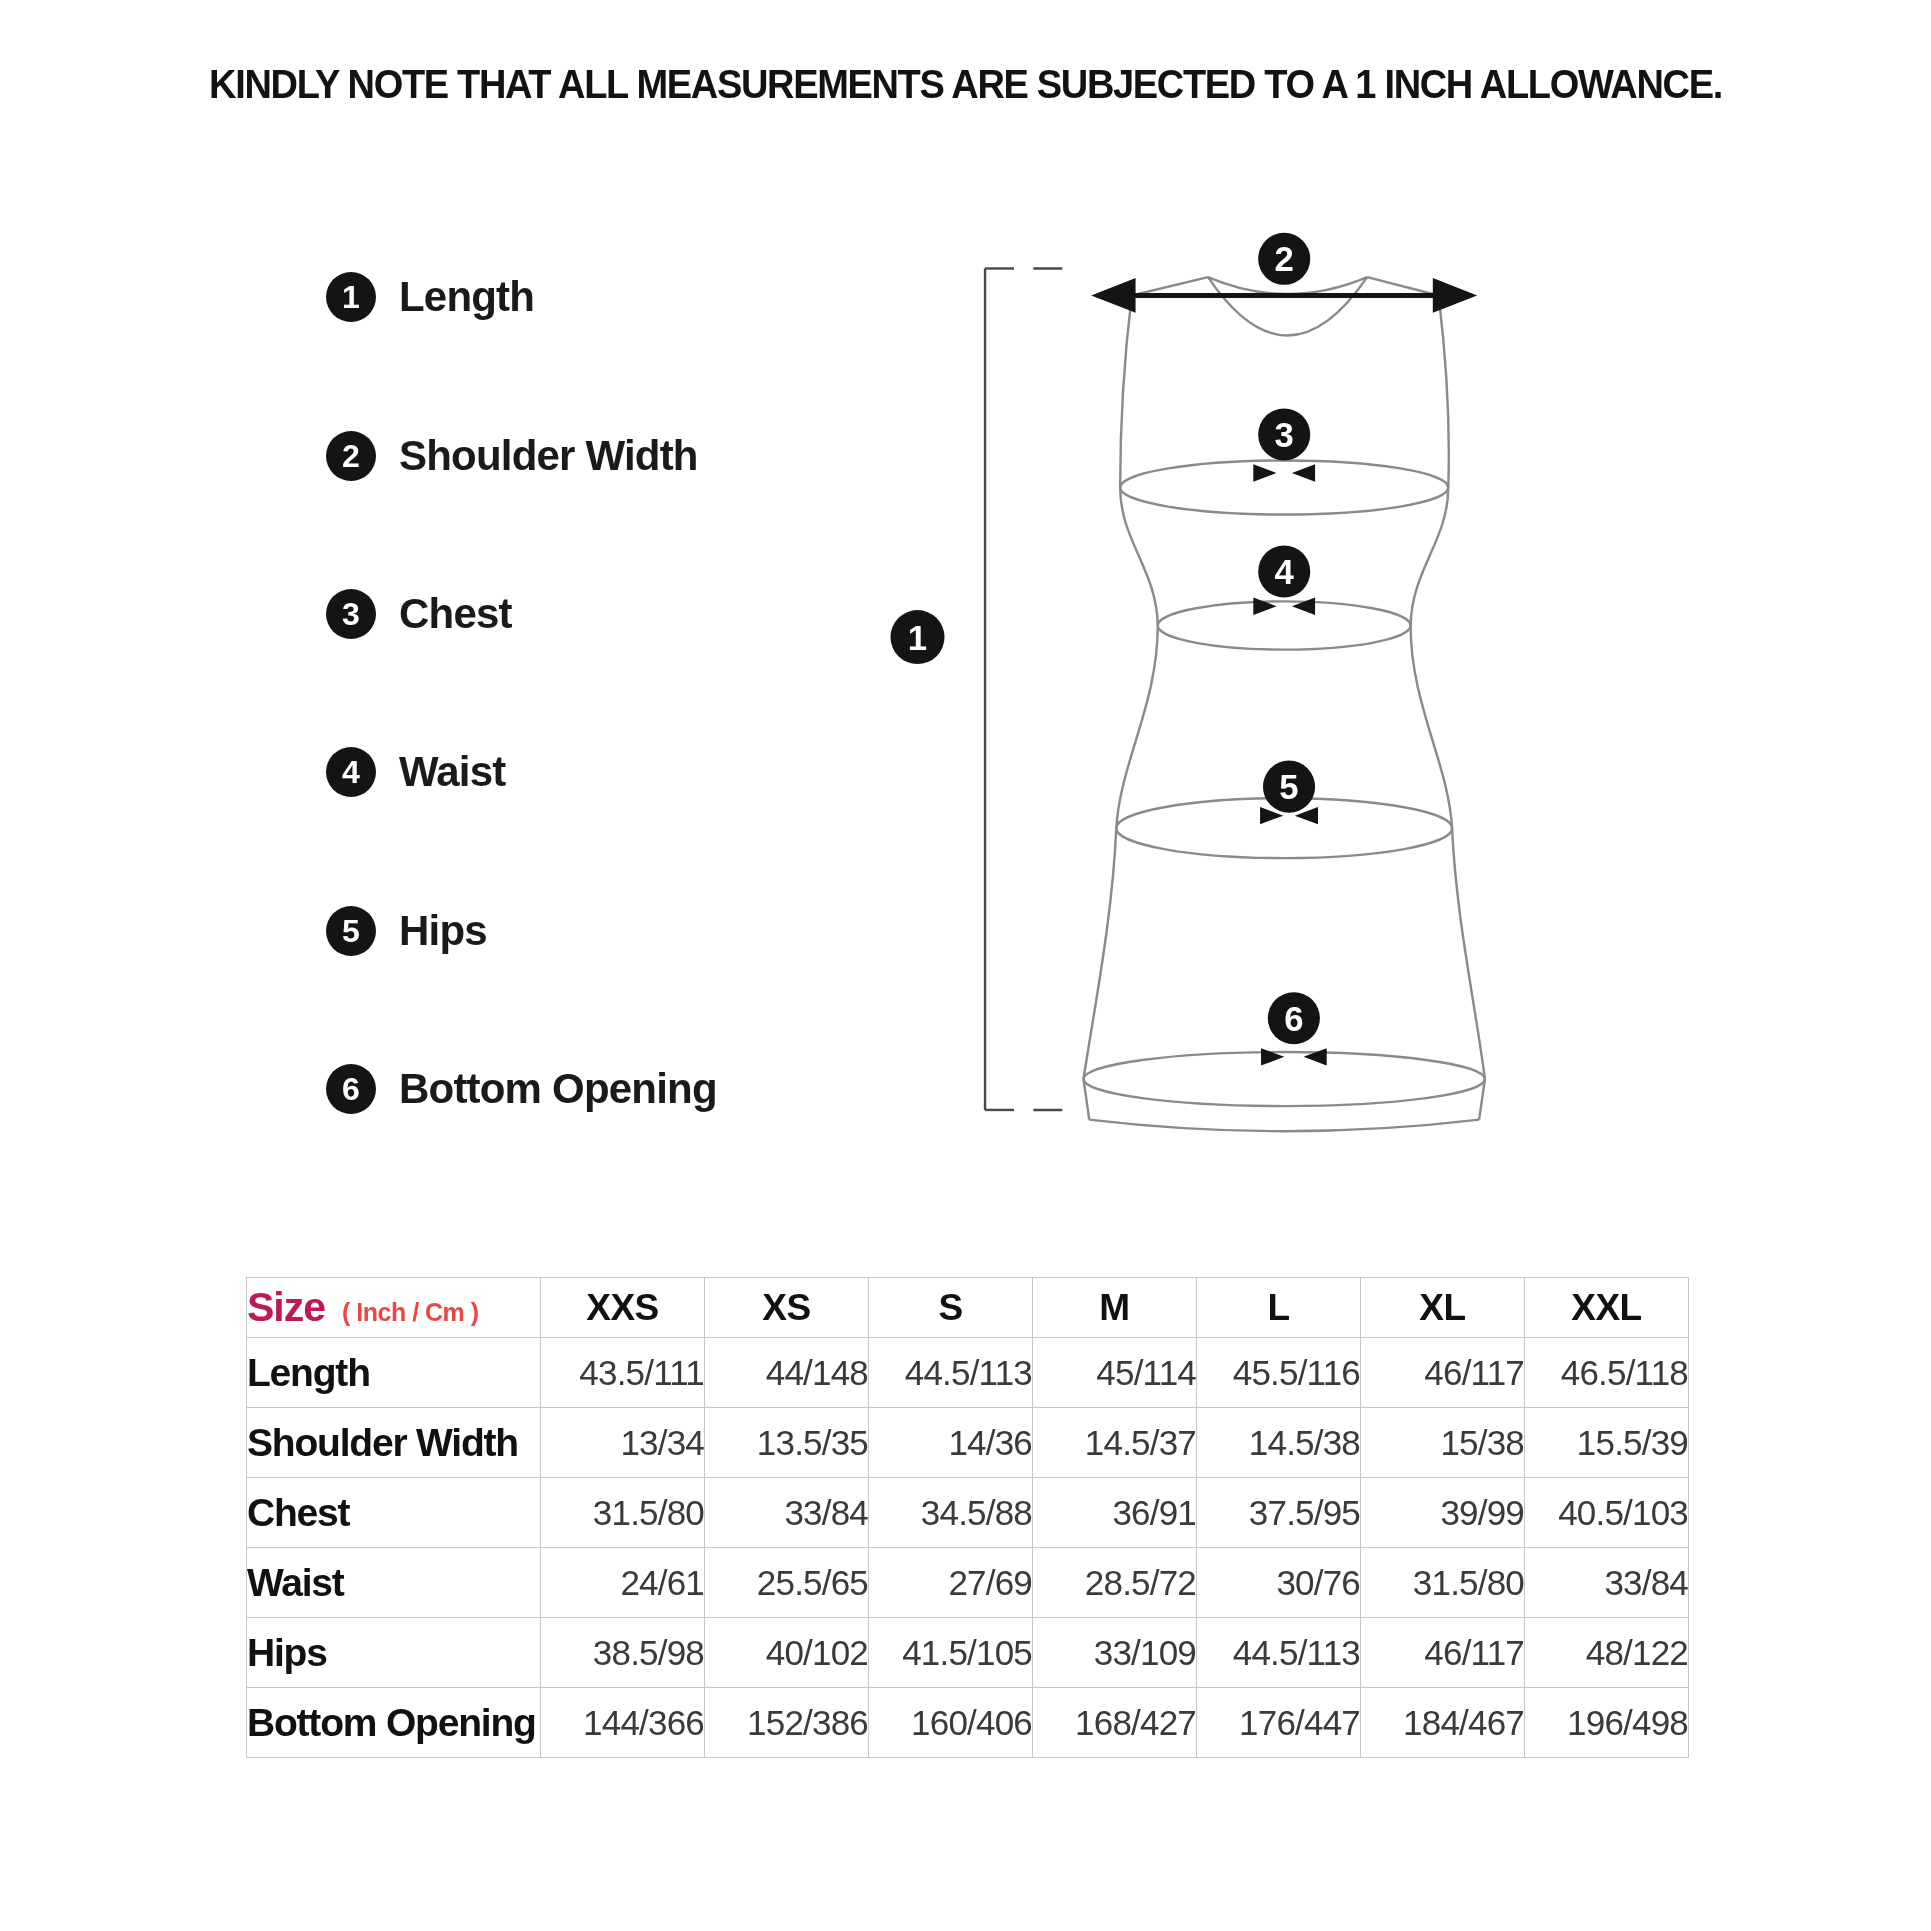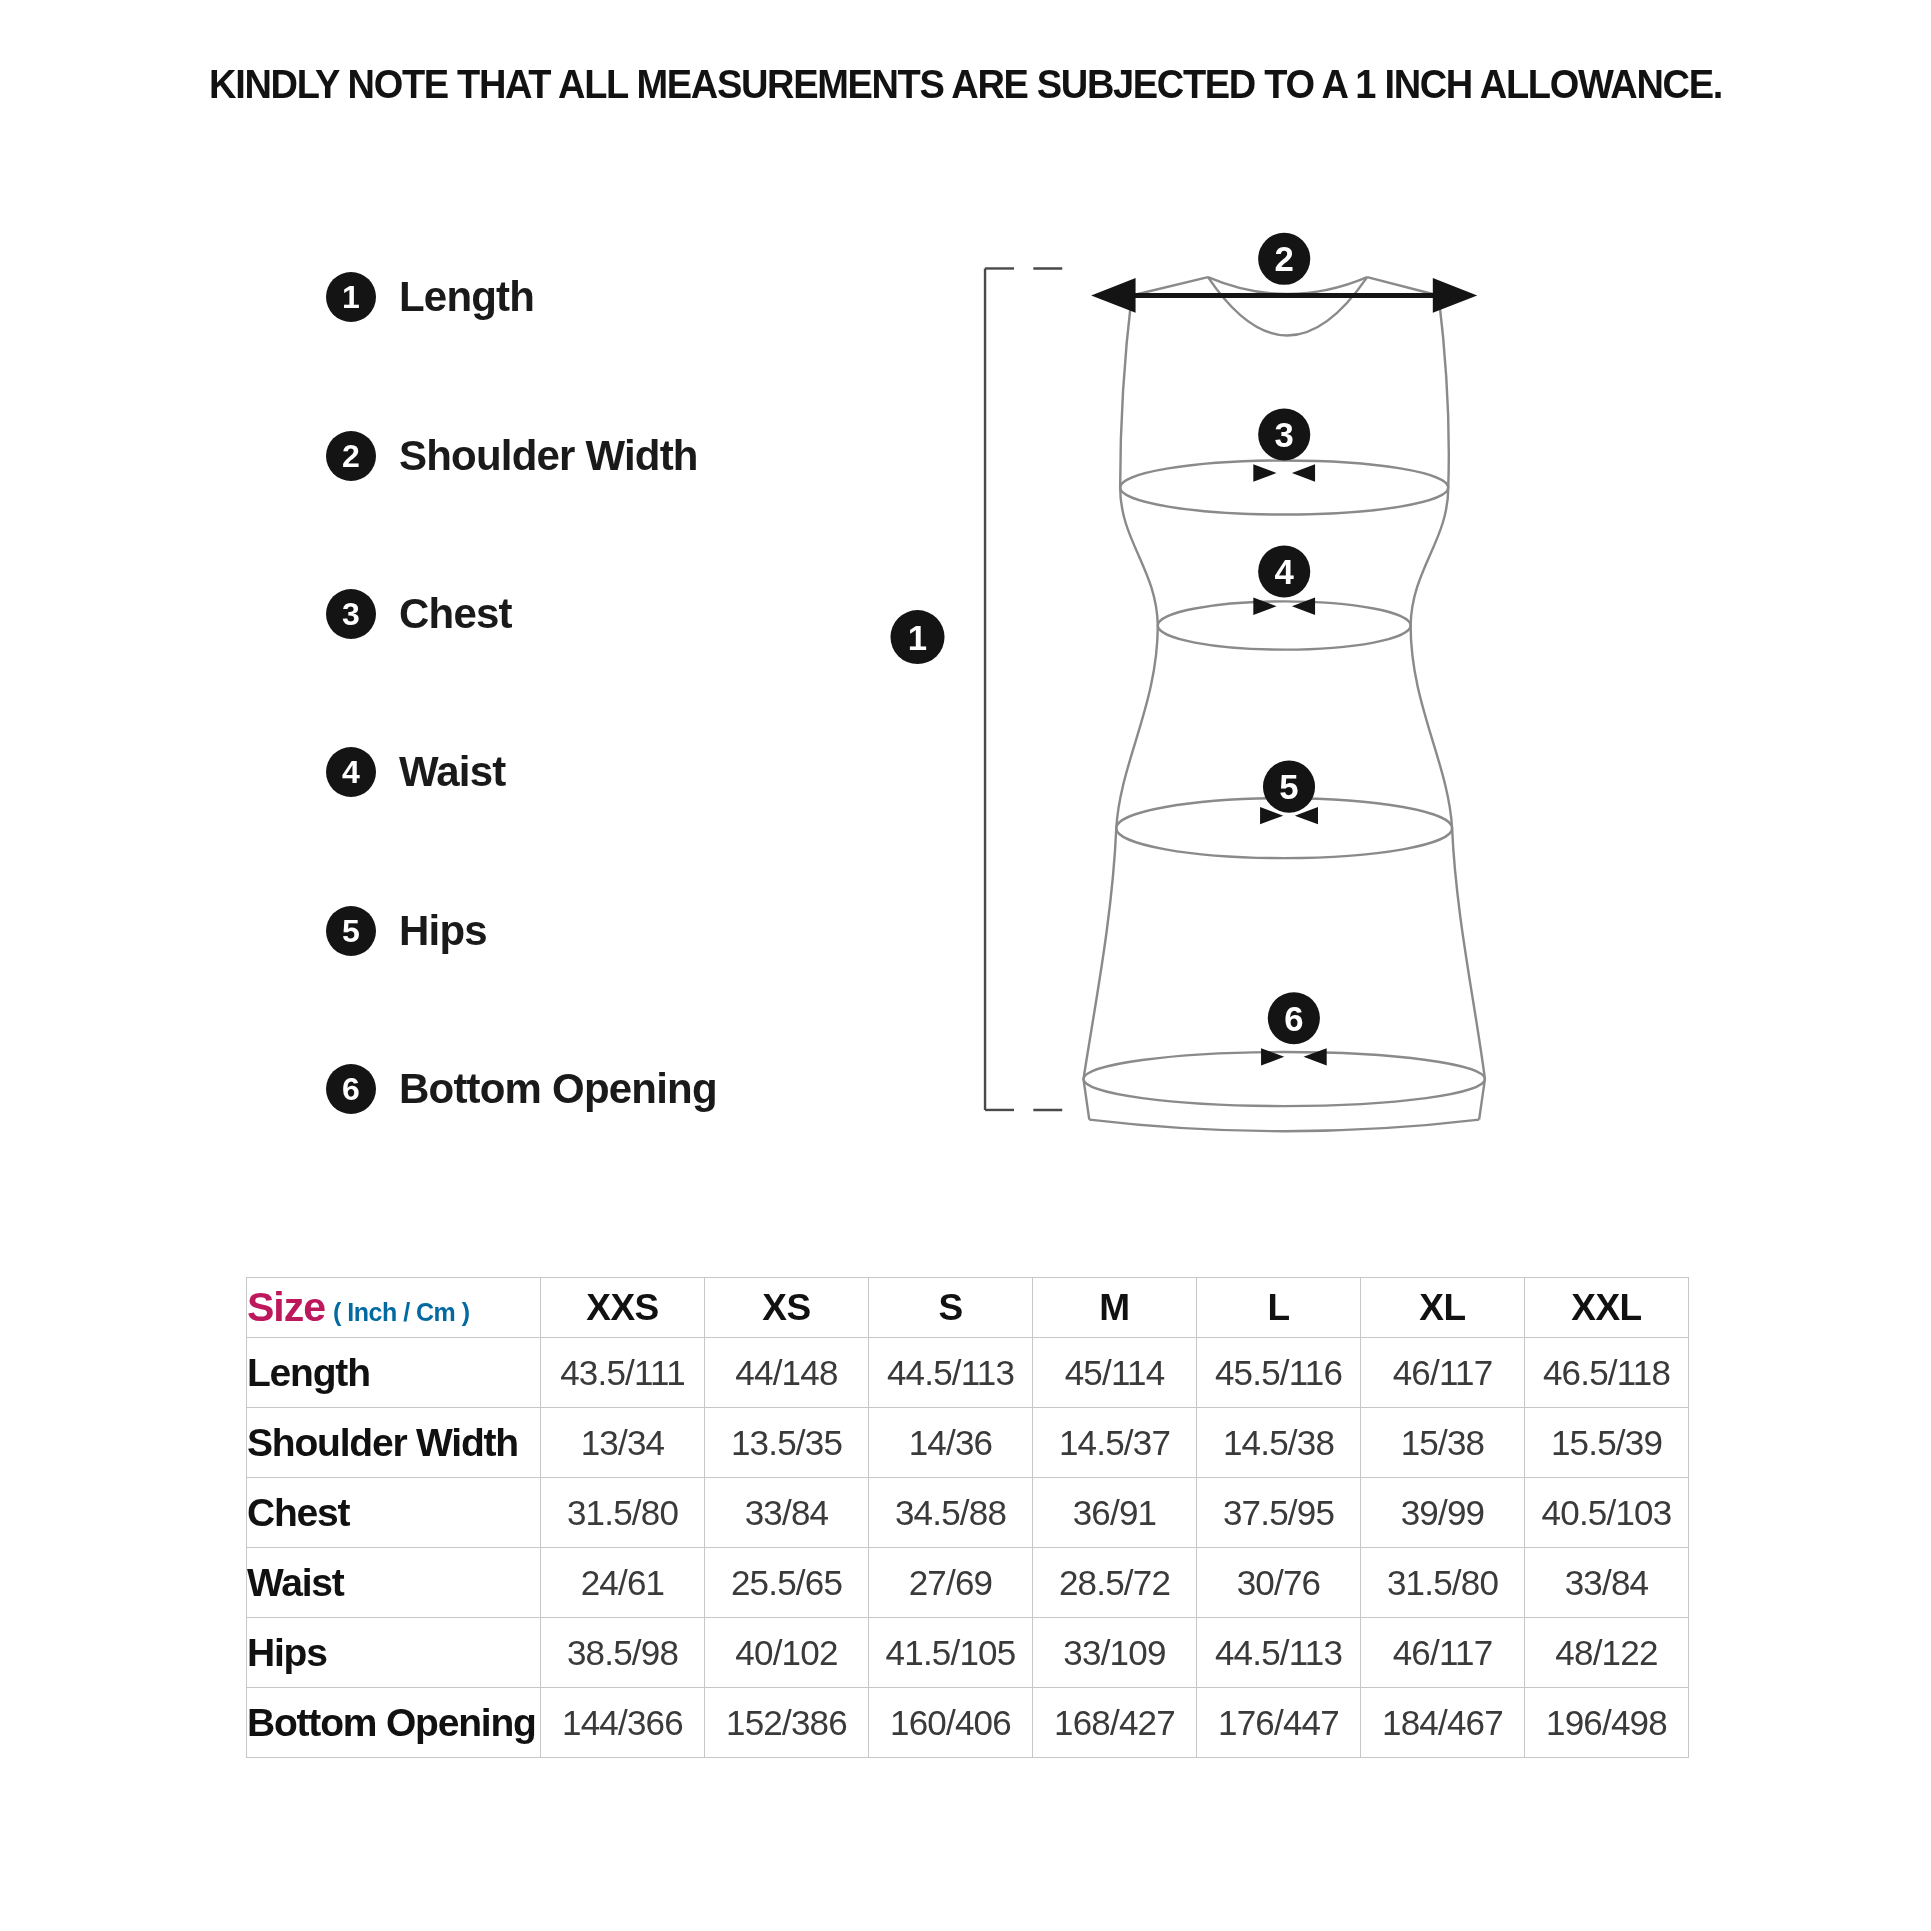--- a/index.html
+++ b/index.html
@@ -31,27 +31,27 @@
     position:absolute;left:246px;top:1277px;width:1443px;
     border-collapse:collapse;table-layout:fixed;background:#fff;
   }
   table.size-table th, table.size-table td{
     border:1.9px solid #c7c7c7;vertical-align:middle;padding:0;
   }
   tr.head-row{height:60px;}
   tr.data-row{height:70px;}
   th.sizehead{text-align:left;padding-left:15.4px;white-space:nowrap;}
   .size-word{font-size:41px;font-weight:700;letter-spacing:-1px;color:#be185d;}
-  .unit-word{font-size:25px;font-weight:700;letter-spacing:-0.5px;color:#0369a1;margin-left:8px;}
+  .unit-word{font-size:25px;font-weight:700;letter-spacing:-0.5px;color:#ef4444;margin-left:17px;}
   th.colhead{font-size:37px;font-weight:700;letter-spacing:-0.5px;text-align:center;color:#111;margin-left:16px;}
   td.rowlabel{
     font-size:39px;font-weight:700;letter-spacing:-1.2px;text-align:left;
     padding-left:15.4px;color:#111;white-space:nowrap;
   }
-  td.val{font-size:35px;font-weight:400;letter-spacing:-0.8px;text-align:center;color:#3a3a3a;white-space:nowrap;}
+  td.val{font-size:35px;font-weight:400;letter-spacing:-0.8px;text-align:right;color:#3a3a3a;white-space:nowrap;}
 </style>
 </head>
 <body>
 
 <div class="canvas">
 
   <div class="note">KINDLY NOTE THAT ALL MEASUREMENTS ARE SUBJECTED TO A 1 INCH ALLOWANCE.</div>
 
   <div>
     <div class="legend-item" style="top:272px">

